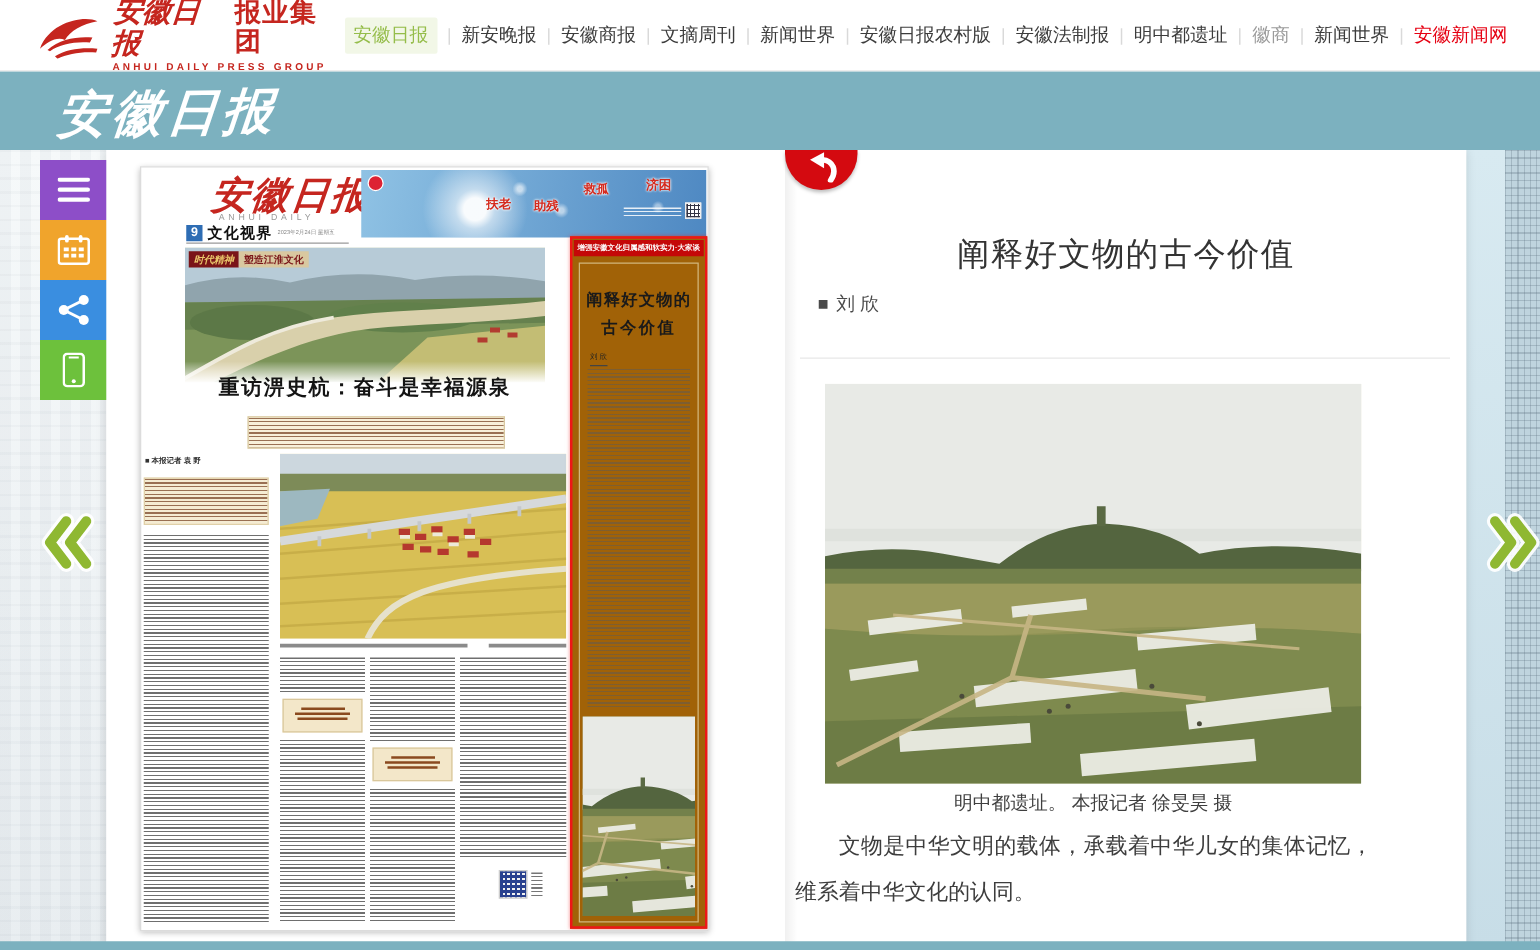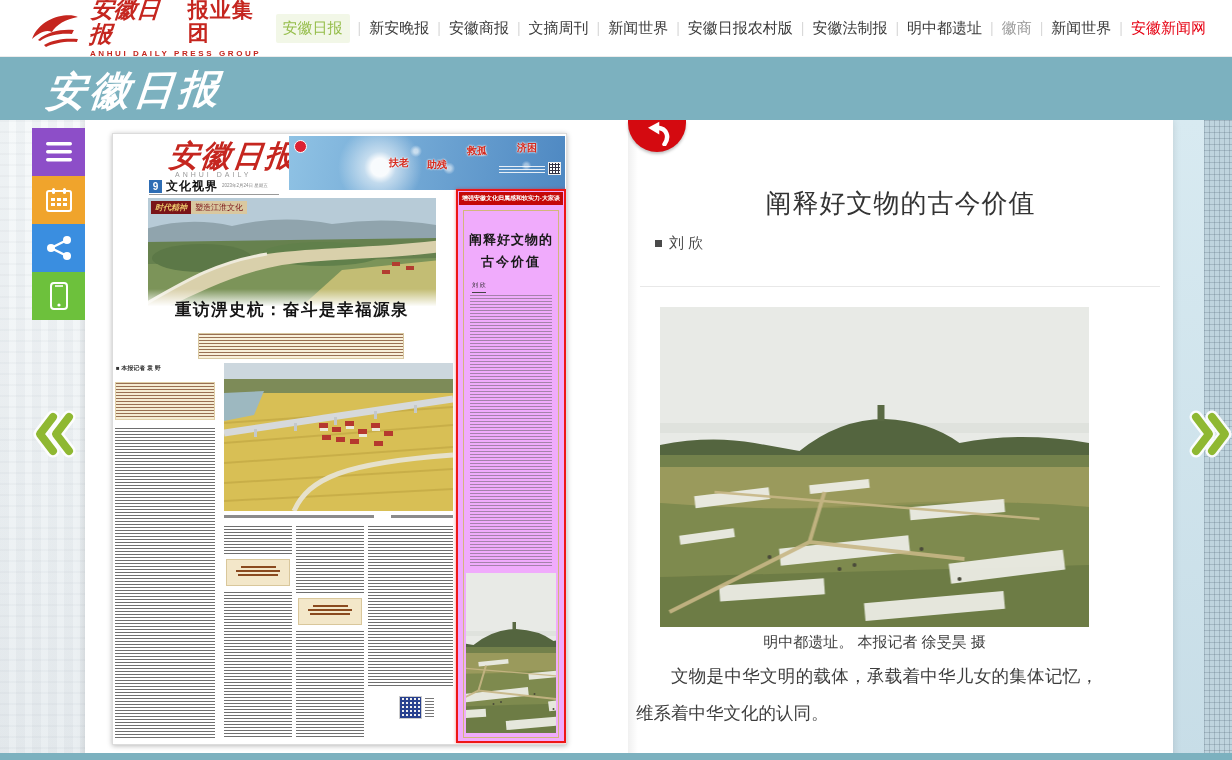--- a/index.html
+++ b/index.html
@@ -76,41 +76,41 @@
   .np-ad-logo { position:absolute; left:5px; top:4px; width:13px; height:13px; border-radius:50%; background:#d23; border:1px solid #fff; }
   .np-ad-t { position:absolute; font-size:10px; font-weight:900; color:#d42a1e; text-shadow:0 0 2px #fff,0 0 2px #fff; }
   .np-ad-qr { position:absolute; right:4px; top:26px; width:13px; height:13px; background:#fff;
     background-image:repeating-linear-gradient(0deg,#334 0 1px,transparent 1px 3px),repeating-linear-gradient(90deg,#334 0 1px,transparent 1px 3px); border:1px solid #eee; }
   .np-ad-cap { position:absolute; right:20px; top:30px; width:46px; height:8px;
     background:repeating-linear-gradient(rgba(255,255,255,.85) 0 1px, transparent 1px 3px); }
 
   .np-photo1 { left:35px; top:64px; width:288px; height:108px; }
   .np-series { left:38px; top:67px; display:flex; height:13px; z-index:3; }
   .np-series .hl { background:#7a1418; color:#e8c46a; font-size:8px; font-weight:bold; font-style:italic; padding:1px 4px; white-space:nowrap; }
-  .np-series .rs { background:#d9c8a0; color:#7a1418; font-size:8px; font-weight:normal; padding:1px 4px; white-space:nowrap; }
+  .np-series .rs { background:#d9c8a0; color:#7a1418; font-size:8px; font-weight:bold; padding:1px 4px; white-space:nowrap; }
   .np-headline { left:35px; top:155px; width:288px; height:32px; display:flex; align-items:flex-end; justify-content:center;
     background:linear-gradient(rgba(255,255,255,0), #fff 55%); z-index:3;
     font-size:16.5px; font-weight:900; color:#141414; letter-spacing:1.5px; white-space:nowrap; }
   .np-summary { left:85px; top:199px; width:206px; height:26px; background:#f8f0da; border:1px solid #d8c8a0; padding:3px 6px; }
   .np-byline { left:3px; top:230px; font-size:6px; font-weight:bold; color:#333; white-space:nowrap; }
   .np-quote { left:2px; top:248px; width:100px; height:38px; background:#f5ecd3; border:1px solid #e0d0a8; padding:4px 5px; }
   .np-photo2 { left:111px; top:229px; width:229px; height:148px; }
   .lines { background-image:repeating-linear-gradient(rgba(70,70,70,.78) 0 1px, transparent 1px 3px); }
   .lines-warm { background-image:repeating-linear-gradient(rgba(130,80,50,.8) 0 1px, transparent 1px 3px); }
   .lines-lite { background-image:repeating-linear-gradient(rgba(90,90,90,.5) 0 1px, transparent 1px 3px); }
   .np-cap2 { left:111px; top:381px; width:229px; height:5px; display:flex; justify-content:space-between; }
   .np-cap2 i { display:block; height:3px; background:#8b8b8b; }
   .np-subhead { background:#f3e7c9; border:1px solid #d9c79b; padding:4px 6px; }
   .np-subhead i { display:block; height:2px; background:#8a4a1f; margin:2px auto; }
   .np-qr { left:286px; top:562px; width:23px; height:23px; border:1px solid #ccc; background:#f2f2f2;
     background-image:repeating-linear-gradient(0deg,#29418f 0 2px,transparent 2px 4px),repeating-linear-gradient(90deg,#29418f 0 2px,transparent 2px 4px); }
   .np-qr-t { left:312px; top:564px; width:9px; height:20px; background:repeating-linear-gradient(rgba(60,60,60,.7) 0 1px, transparent 1px 3px); }
 
   
-  .focus { left:343px; top:55px; width:110px; height:554px; border:2px solid #ee1616; background:#f0abfc; box-shadow:0 0 3px rgba(238,22,22,.5); cursor:pointer; }
+  .focus { left:343px; top:55px; width:110px; height:554px; border:2px solid #ee1616; background:#a16207; box-shadow:0 0 3px rgba(238,22,22,.5); cursor:pointer; }
   .fc { position:absolute; }
   .fc-banner { left:1px; top:1px; width:104px; height:13px; background:#c40808; color:#fff; font-size:6px; font-weight:bold; display:flex; align-items:center; justify-content:center; white-space:nowrap; overflow:hidden; }
   .fc-frame { left:5px; top:19px; width:96px; height:528px; border:1px solid #d2b67c; }
   .fc-t1 { left:0; top:40px; width:106px; text-align:center; font-family:"Liberation Serif", serif; font-weight:bold; font-size:13px; color:#1a1a1a; letter-spacing:1px; }
   .fc-t2 { left:0; top:62px; width:106px; text-align:center; font-family:"Liberation Serif", serif; font-weight:bold; font-size:13px; color:#1a1a1a; letter-spacing:2px; }
   .fc-au { left:14px; top:90px; font-size:6px; color:#222; border-bottom:1px solid #444; padding-bottom:2px; }
   .fc-txt { left:12px; top:104px; width:82px; height:272px; }
   .fc-photo { left:8px; top:382px; width:90px; height:160px; }
 
   

